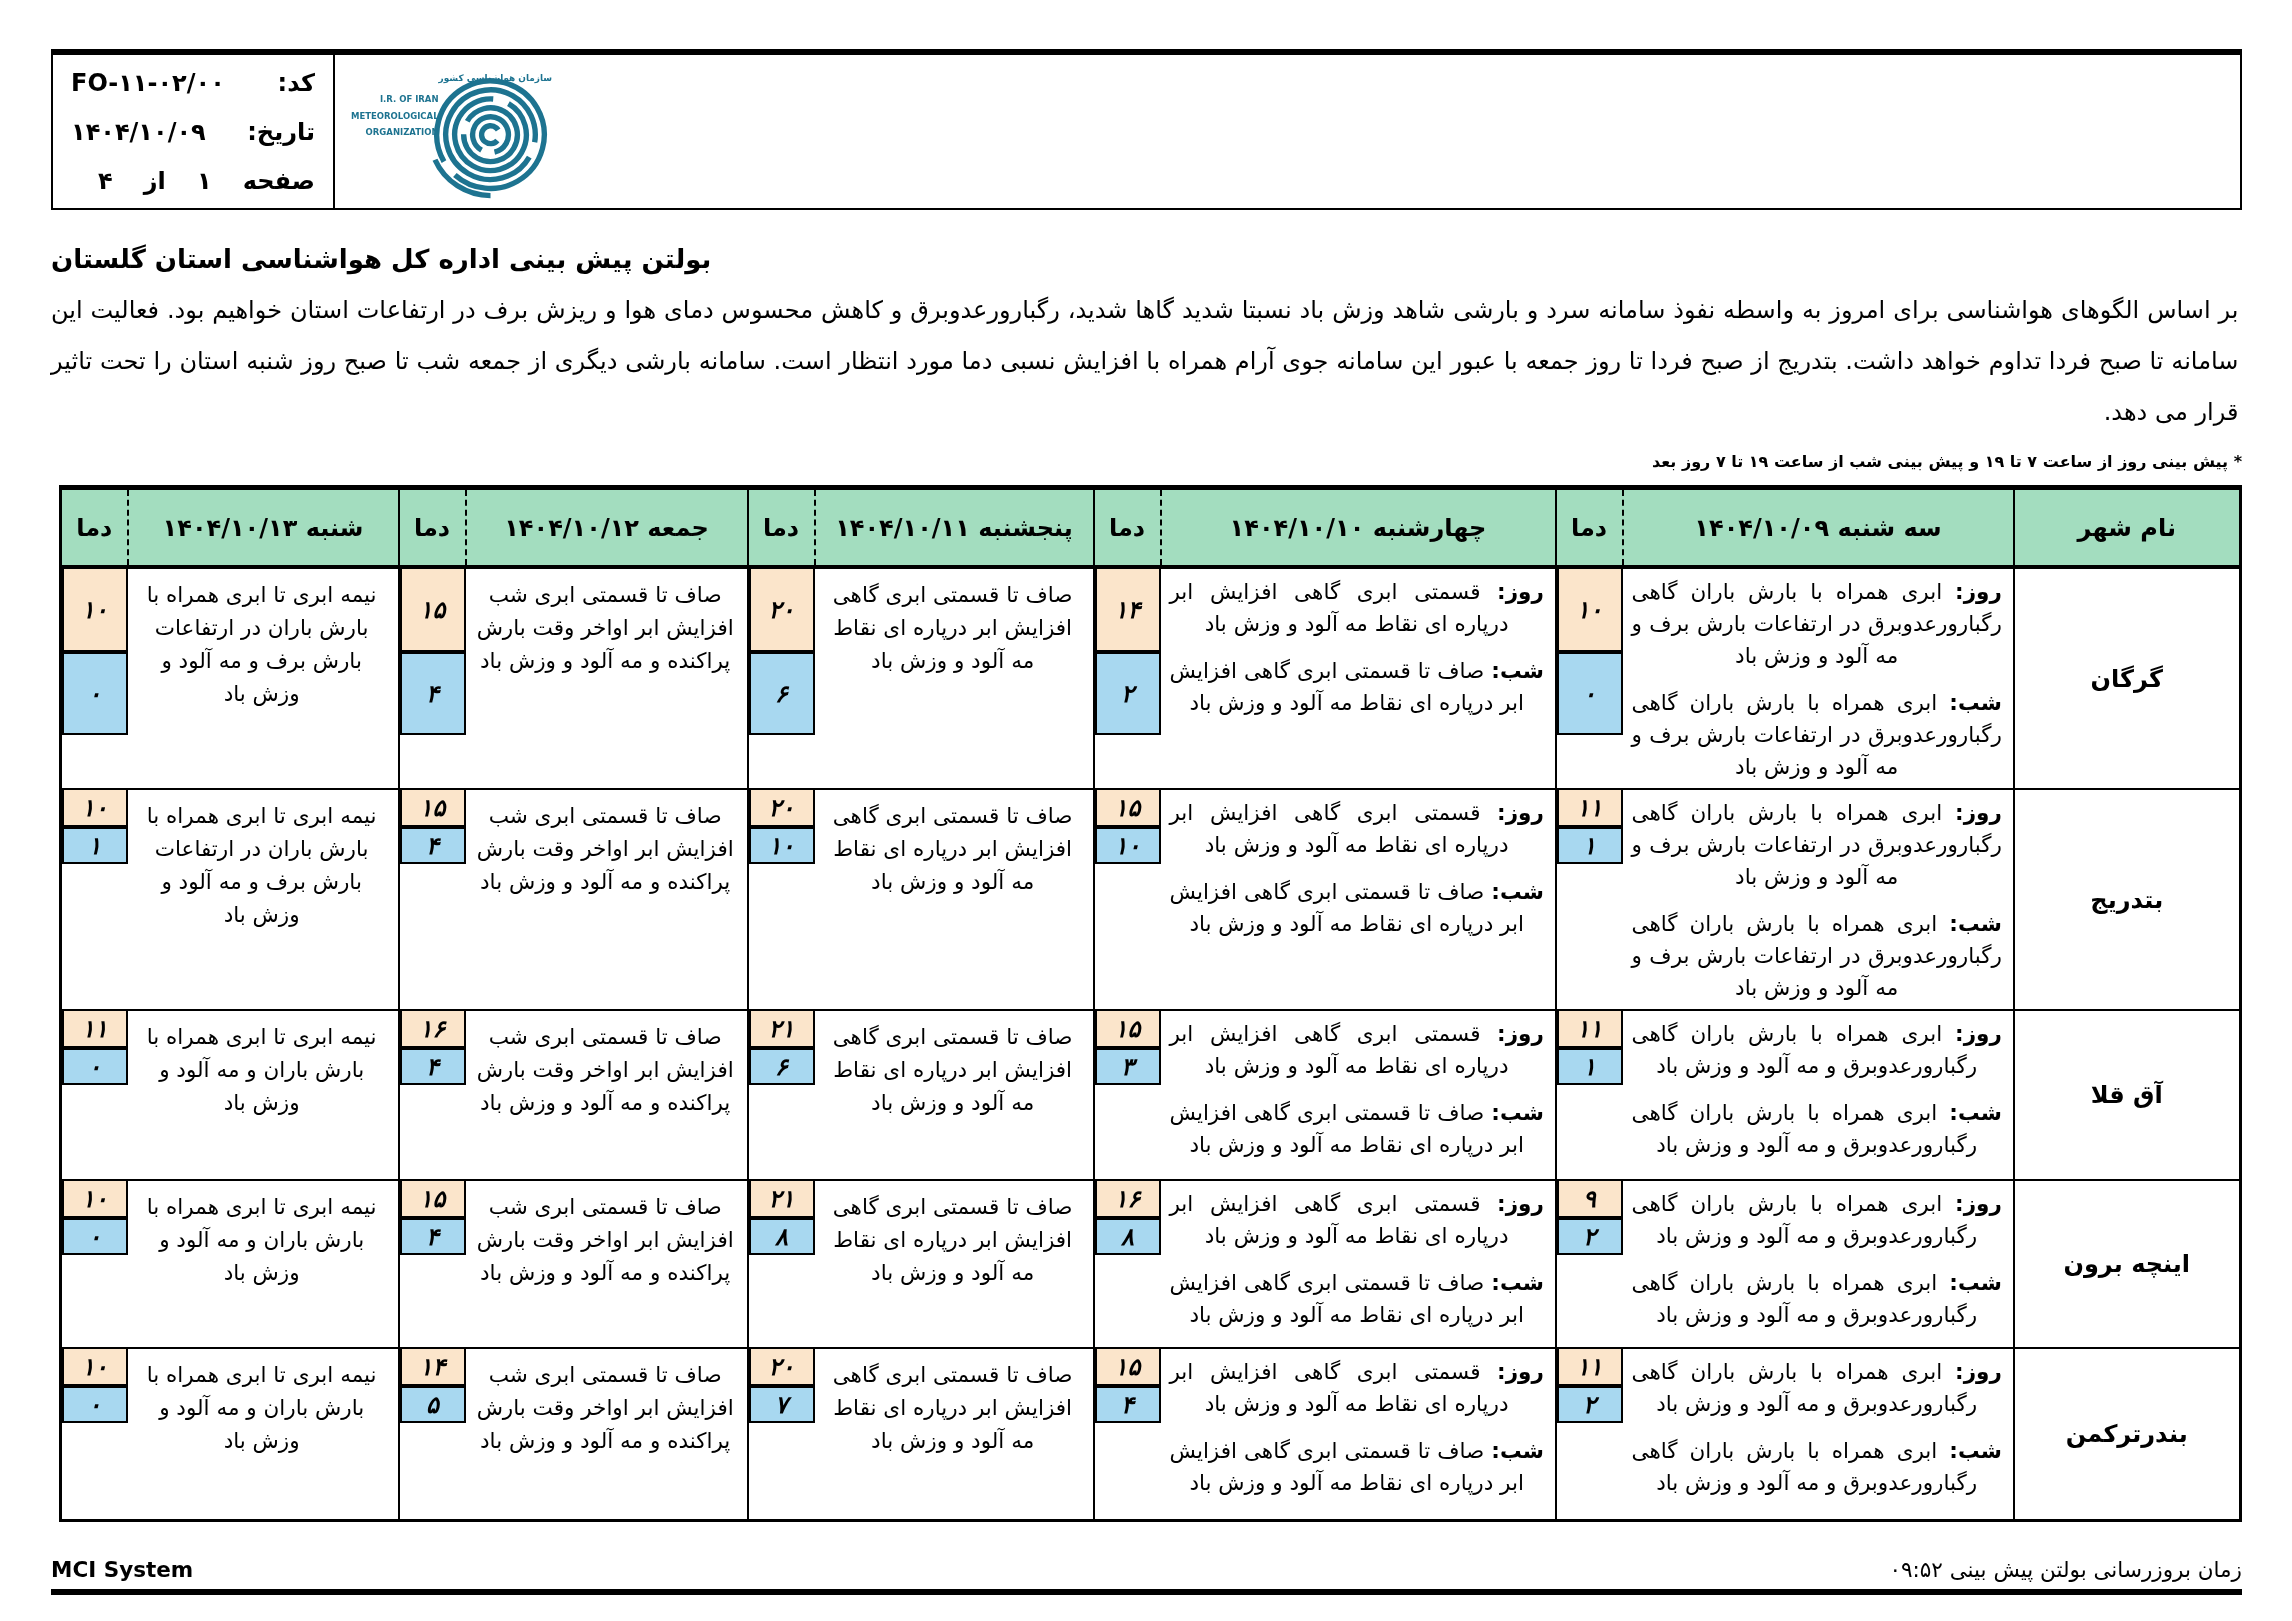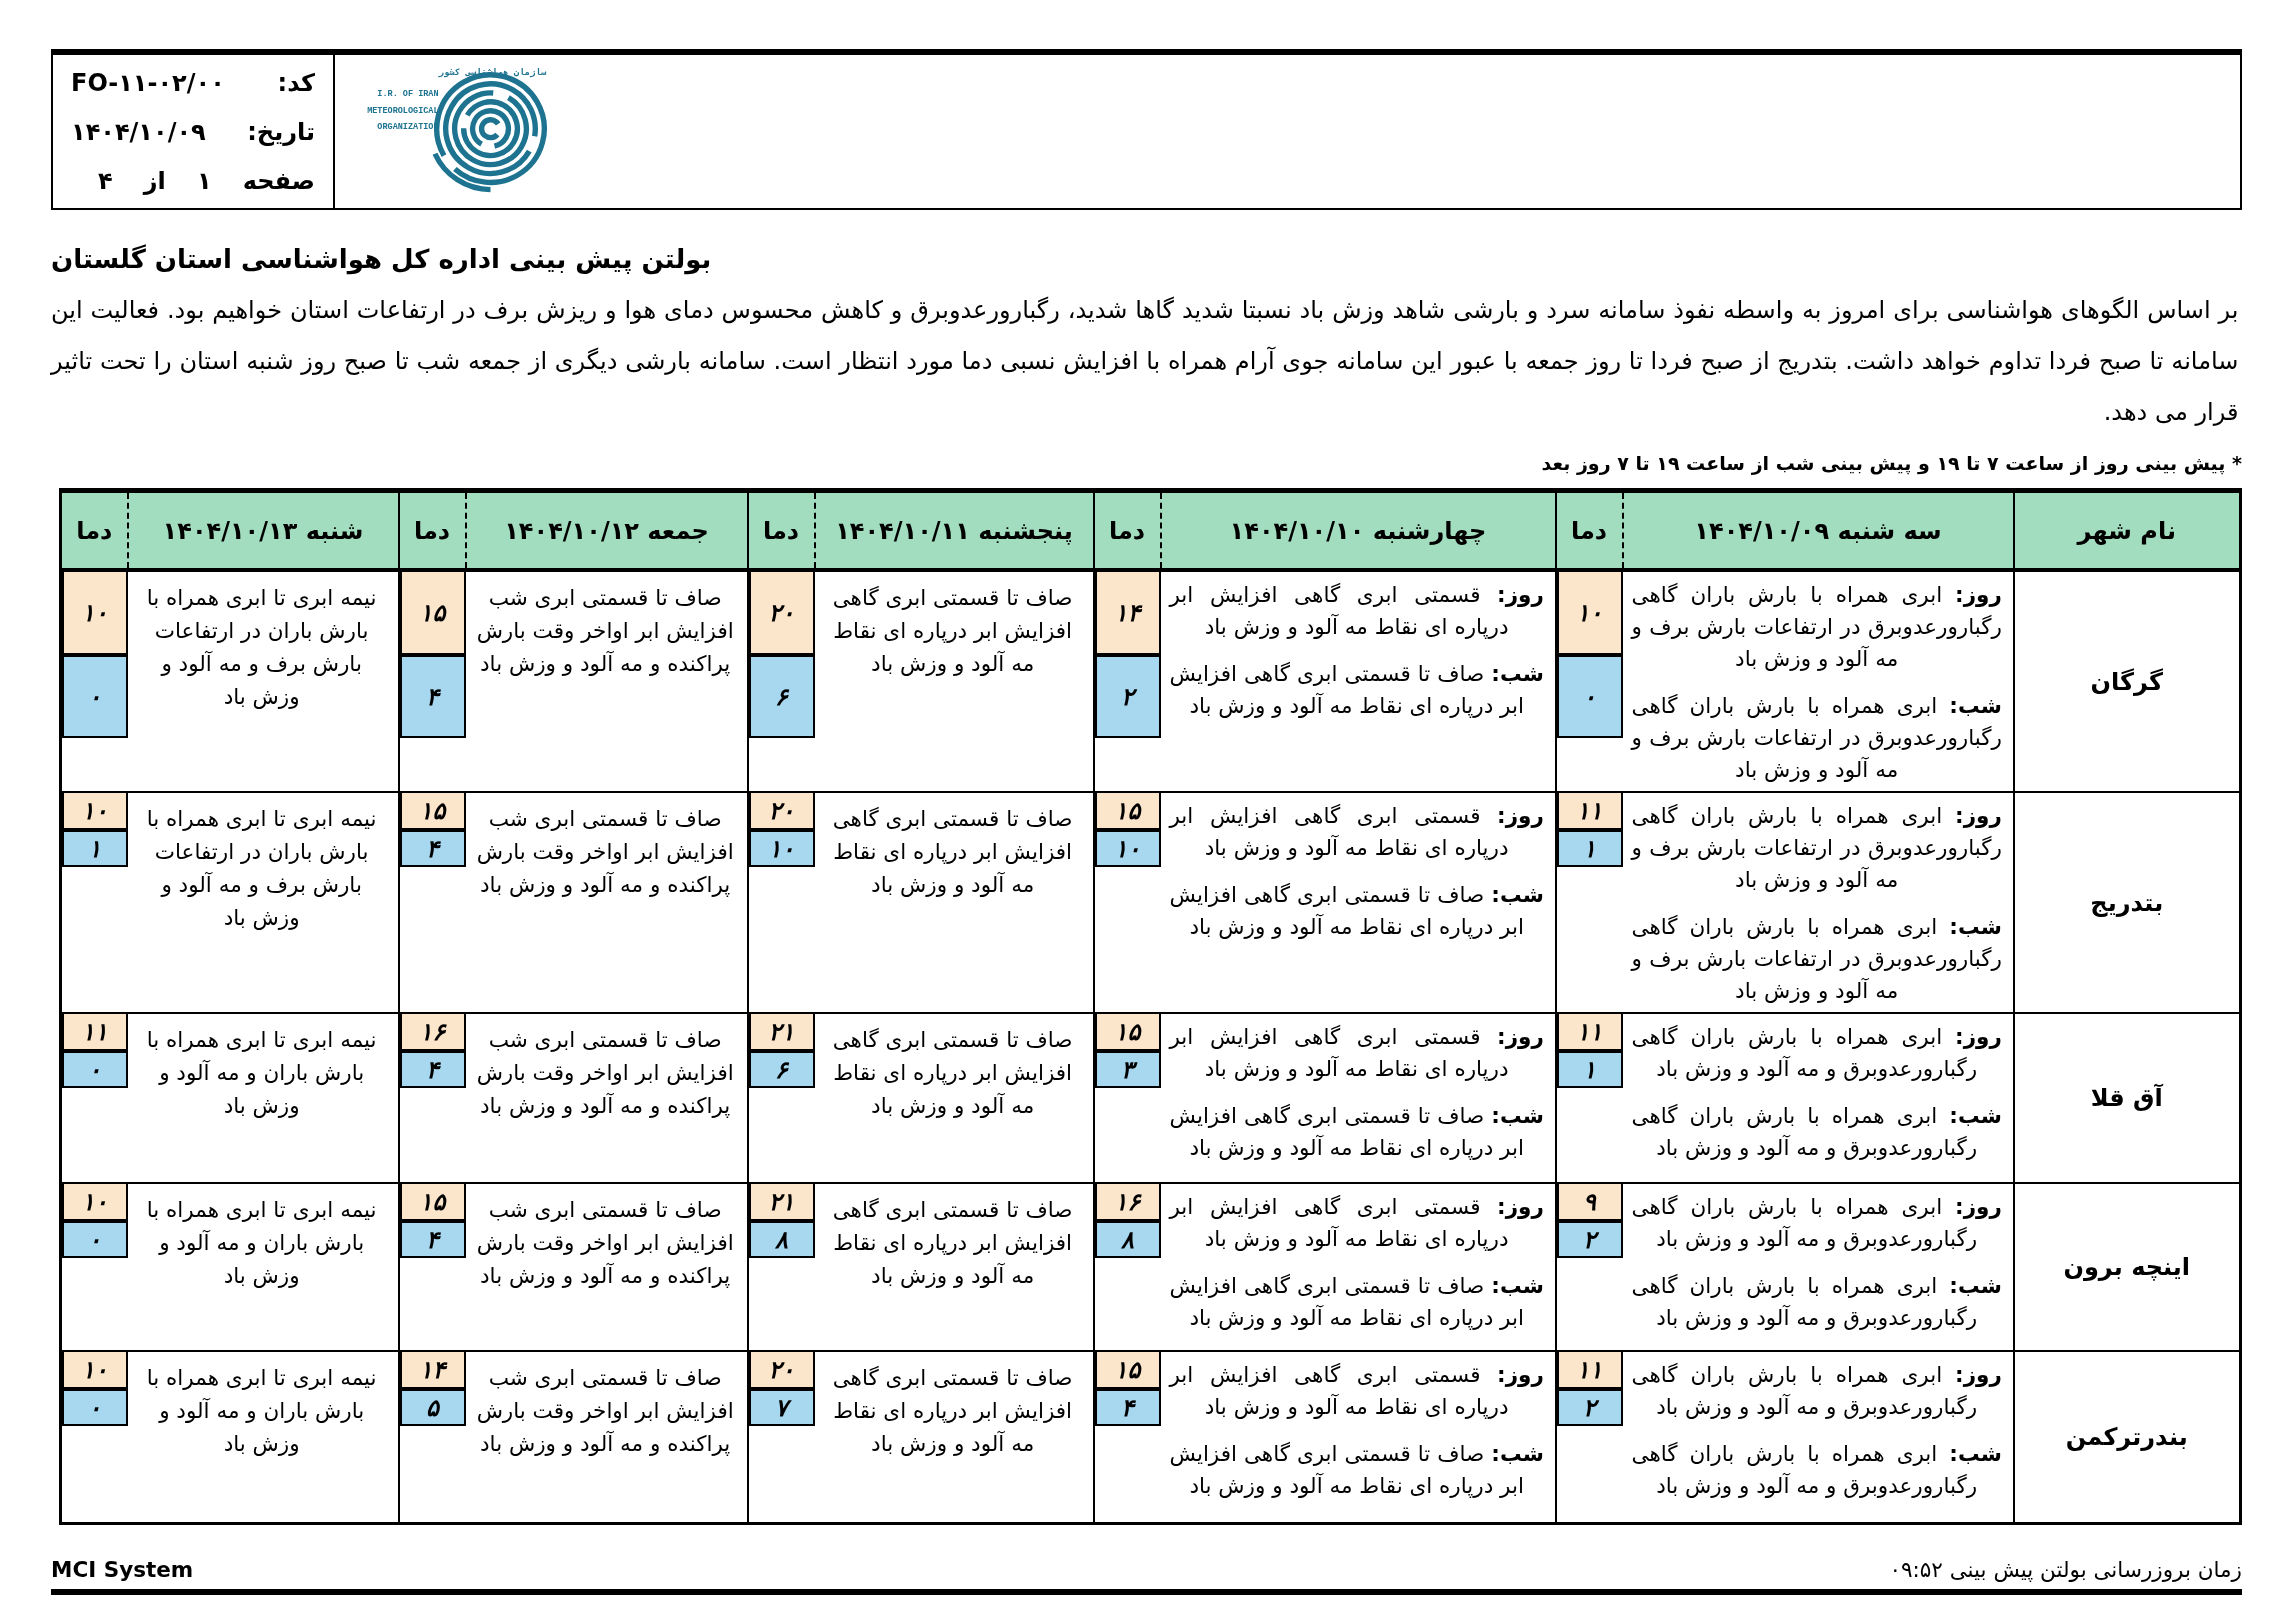--- a/index.html
+++ b/index.html
@@ -7,26 +7,26 @@
   .page{position:absolute;inset:0;padding:49px 51px 0;box-sizing:border-box;direction:rtl;}
 
   
   .hdr{direction:ltr;display:flex;border:2.7px solid #000;border-top:6.3px solid #000;height:161px;box-sizing:border-box;}
   .hdr-info{width:282px;border-right:2.7px solid #000;box-sizing:border-box;padding:14.3px 18px 12.5px;display:flex;flex-direction:column;justify-content:space-between;direction:rtl;font-weight:600;font-size:24px;}
   .meta-row{display:flex;justify-content:space-between;align-items:center;}
   .meta-value{direction:ltr;unicode-bidi:embed;}
   .page-row{display:flex;justify-content:space-between;padding-left:27px;}
   .hdr-title{flex:1;display:flex;align-items:center;justify-content:center;}
   .hdr-title h1{margin:0;font-size:37px;font-weight:700;}
-  .hdr-logo{width:233px;display:flex;justify-content:center;font-family:Liberation Mono, monospace;}
+  .hdr-logo{width:233px;display:flex;align-items:center;justify-content:center;}
 
   
   .section-heading{font-size:26px;font-weight:700;text-align:left;margin:34px 3.6px 0 0;}
   .summary{font-size:24px;font-weight:400;line-height:51px;text-align:justify;margin:10.7px 3.6px 0 0;}
-  .note{font-size:19px;font-weight:600;text-align:right;margin:14.3px 0 0 0;}
+  .note{font-size:16px;font-weight:600;text-align:right;margin:14.3px 0 0 0;}
 
   
   .ftable{border-collapse:collapse;table-layout:fixed;width:2183px;direction:rtl;margin-top:14.3px;border:3.6px solid #000;border-top:5.4px solid #000;}
   .ftable th{background:var(--hdr-bg,#a3ddbf);border:2.7px solid #000;font-size:24px;font-weight:700;height:75px;text-align:center;vertical-align:middle;padding:0 3.6px;}
   .ftable thead th{border-bottom:4.5px solid #000;}
   .ftable th.desc-h{border-left:2.7px dashed #000;}
   .ftable th.temp-h{border-right:2.7px dashed #000;width:67px;}
   .ftable td{border:2.7px solid #000;background:#fff;vertical-align:top;}
   .ftable td.city{font-size:24px;font-weight:700;text-align:center;vertical-align:middle;padding:0 5.4px;}
   .ftable td.desc{border-left-style:hidden;padding:7.2px 10.7px 5.4px 9px;font-size:21.5px;}

